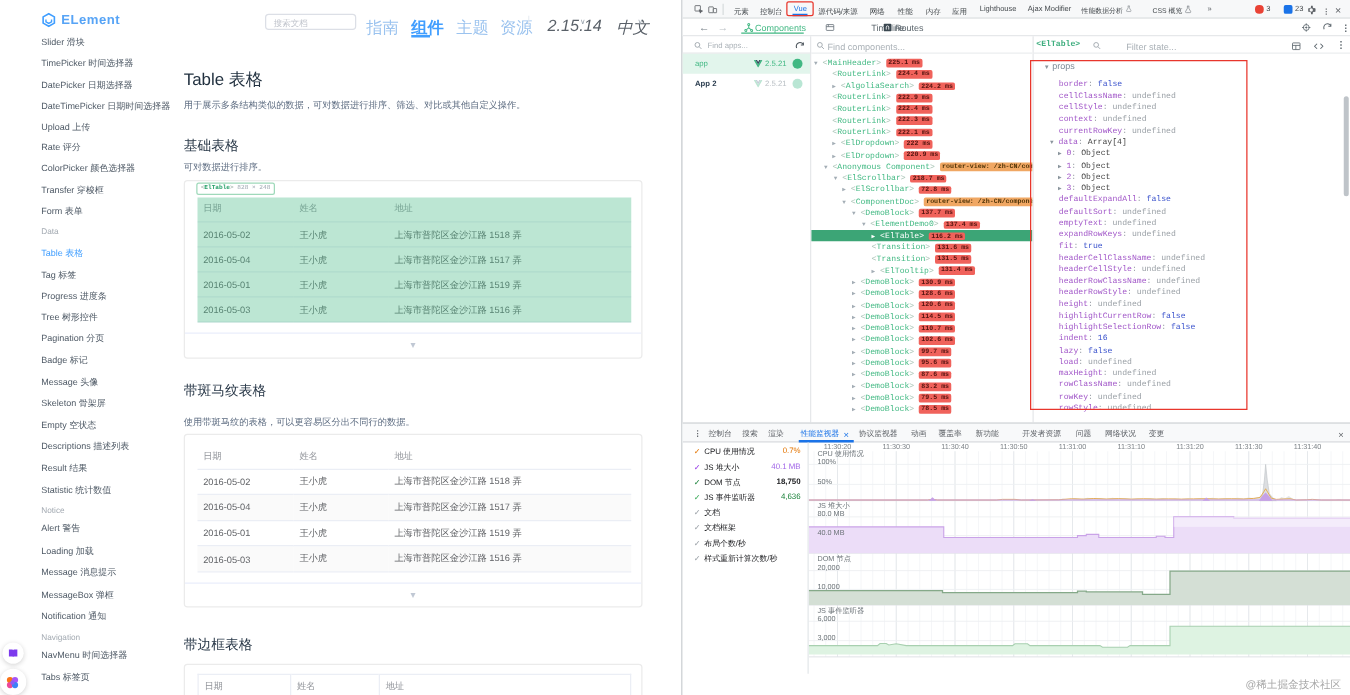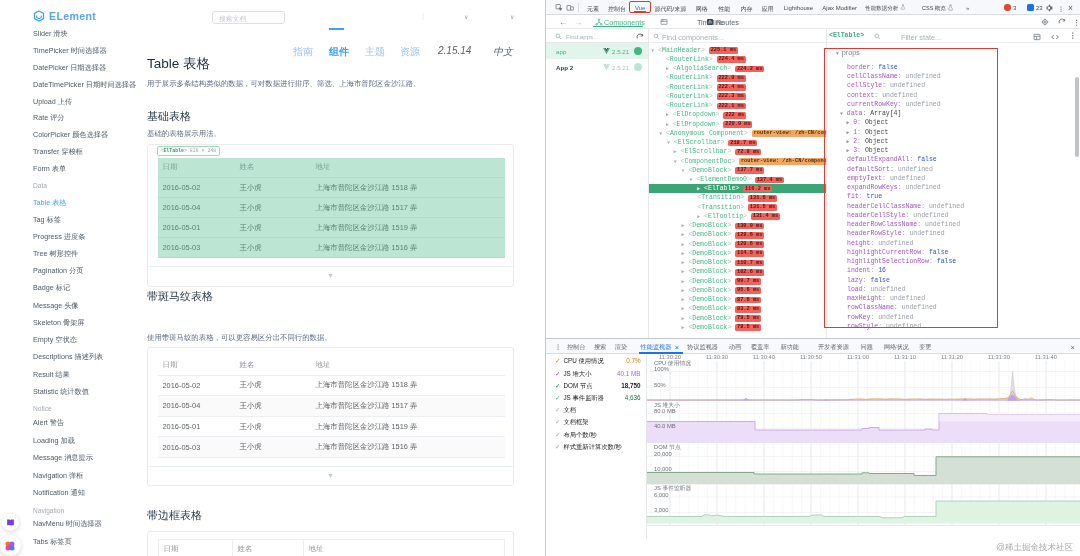--- a/index.html
+++ b/index.html
@@ -1,21 +1,21 @@
 <!DOCTYPE html>
 <html><head>
 <meta charset="utf-8">
 <style>
 *{margin:0;padding:0;box-sizing:border-box;}
 html,body{width:1080px;height:556px;overflow:hidden;}
 body{position:relative;font-family:"Liberation Sans",sans-serif;background:#fff;}
 .abs{position:absolute;}
 
 #page{position:absolute;left:0;top:0;width:545px;height:556px;background:#fff;overflow:hidden;}
-.nav{font-size:10px;color:#9bc3ef;margin-top:32px;}
+.nav{font-size:13px;color:#9bc3ef;}
 .nav.on{color:#409EFF;font-weight:bold;}
 .nav.dk{color:#5a6169;font-style:italic;}
 .side{font-size:7.2px;color:#4f5a66;white-space:nowrap;}
 .side.lbl{font-size:6.6px;color:#a3aab2;}
 .side.on{color:#409EFF;}
 h2.t{font-size:13.5px;font-weight:normal;color:#21303f;}
 h3.t{font-size:11px;font-weight:normal;color:#2b3a4a;}
 p.d{font-size:7.4px;color:#5e6d82;}
 .demo{position:absolute;border:1px solid #ebebeb;border-radius:3px;background:#fff;}
 table.el{border-collapse:collapse;font-size:7.4px;width:347px;}
@@ -104,31 +104,31 @@
     <div class="abs side" style="left:33px;top:270.5px;">Message 头像</div>
     <div class="abs side" style="left:33px;top:287.8px;">Skeleton 骨架屏</div>
     <div class="abs side" style="left:33px;top:305.1px;">Empty 空状态</div>
     <div class="abs side" style="left:33px;top:322.4px;">Descriptions 描述列表</div>
     <div class="abs side" style="left:33px;top:339.7px;">Result 结果</div>
     <div class="abs side" style="left:33px;top:357px;">Statistic 统计数值</div>
     <div class="abs side lbl" style="left:33px;top:375px;">Notice</div>
     <div class="abs side" style="left:33px;top:388px;">Alert 警告</div>
     <div class="abs side" style="left:33px;top:405.5px;">Loading 加载</div>
     <div class="abs side" style="left:33px;top:423px;">Message 消息提示</div>
-    <div class="abs side" style="left:33px;top:440.5px;">Navigation 弹框</div>
+    <div class="abs side" style="left:33px;top:440.5px;">MessageBox 弹框</div>
     <div class="abs side" style="left:33px;top:458px;">Notification 通知</div>
     <div class="abs side lbl" style="left:33px;top:476.5px;">Navigation</div>
     <div class="abs side" style="left:33px;top:489px;">NavMenu 时间选择器</div>
     <div class="abs side" style="left:33px;top:506.5px;">Tabs 标签页</div>
   </div>
 
   <h2 class="abs t" style="left:147px;top:55px;">Table 表格</h2>
-  <p class="abs d" style="left:147px;top:79px;">用于展示多条结构类似的数据，可对数据进行排序、筛选、上海市普陀区金沙江路。</p>
+  <p class="abs d" style="left:147px;top:79px;">用于展示多条结构类似的数据，可对数据进行排序、筛选、对比或其他自定义操作。</p>
   <h3 class="abs t" style="left:147px;top:109px;">基础表格</h3>
-  <p class="abs d" style="left:147px;top:128.5px;">基础的表格展示用法。</p>
+  <p class="abs d" style="left:147px;top:128.5px;">可对数据进行排序。</p>
 
   <div class="demo" style="left:147px;top:144px;width:367px;height:143px;">
     <table class="el" style="position:absolute;left:9.5px;top:12.5px;">
       <tbody>
           <tr>
             <th style="width:77px;">日期</th>
             <th style="width:76px;">姓名</th>
             <th>地址</th>
           </tr>
       <tr>
@@ -151,21 +151,21 @@
             <td>王小虎</td>
             <td>上海市普陀区金沙江路 1516 弄</td>
           </tr>
     </tbody>
       </table>
     <div class="abs" style="left:9.5px;top:12.5px;width:347px;height:100.5px;background:rgba(73,187,136,0.37);"></div>
     <div class="ctrlbar" style="height:20px;font-size:8px;line-height:18px;">▾</div>
   </div>
   <div class="abs" style="left:157px;top:146px;height:9.5px;background:#fff;border:1px solid #9fd9ba;border-radius:2px;font-family:'Liberation Mono',monospace;font-size:4.9px;line-height:7.5px;padding:0 2.5px;white-space:nowrap;"><span style="color:#8fa39a;">&lt;</span><b style="color:#26a069;">ElTable</b><span style="color:#8fa39a;">&gt;</span><span style="color:#9aa4ae;"> 828 × 248</span></div>
 
-  <h3 class="abs t" style="left:147px;top:289px;">带斑马纹表格</h3>
+  <h3 class="abs t" style="left:147px;top:305px;">带斑马纹表格</h3>
   <p class="abs d" style="left:147px;top:332.5px;">使用带斑马纹的表格，可以更容易区分出不同行的数据。</p>
 
   <div class="demo" style="left:147px;top:346.5px;width:367px;height:139.5px;">
     <table class="el t2" style="position:absolute;left:9.5px;top:7px;">
       <tbody>
           <tr>
             <th style="width:77px;">日期</th>
             <th style="width:76px;">姓名</th>
             <th>地址</th>
           </tr>

